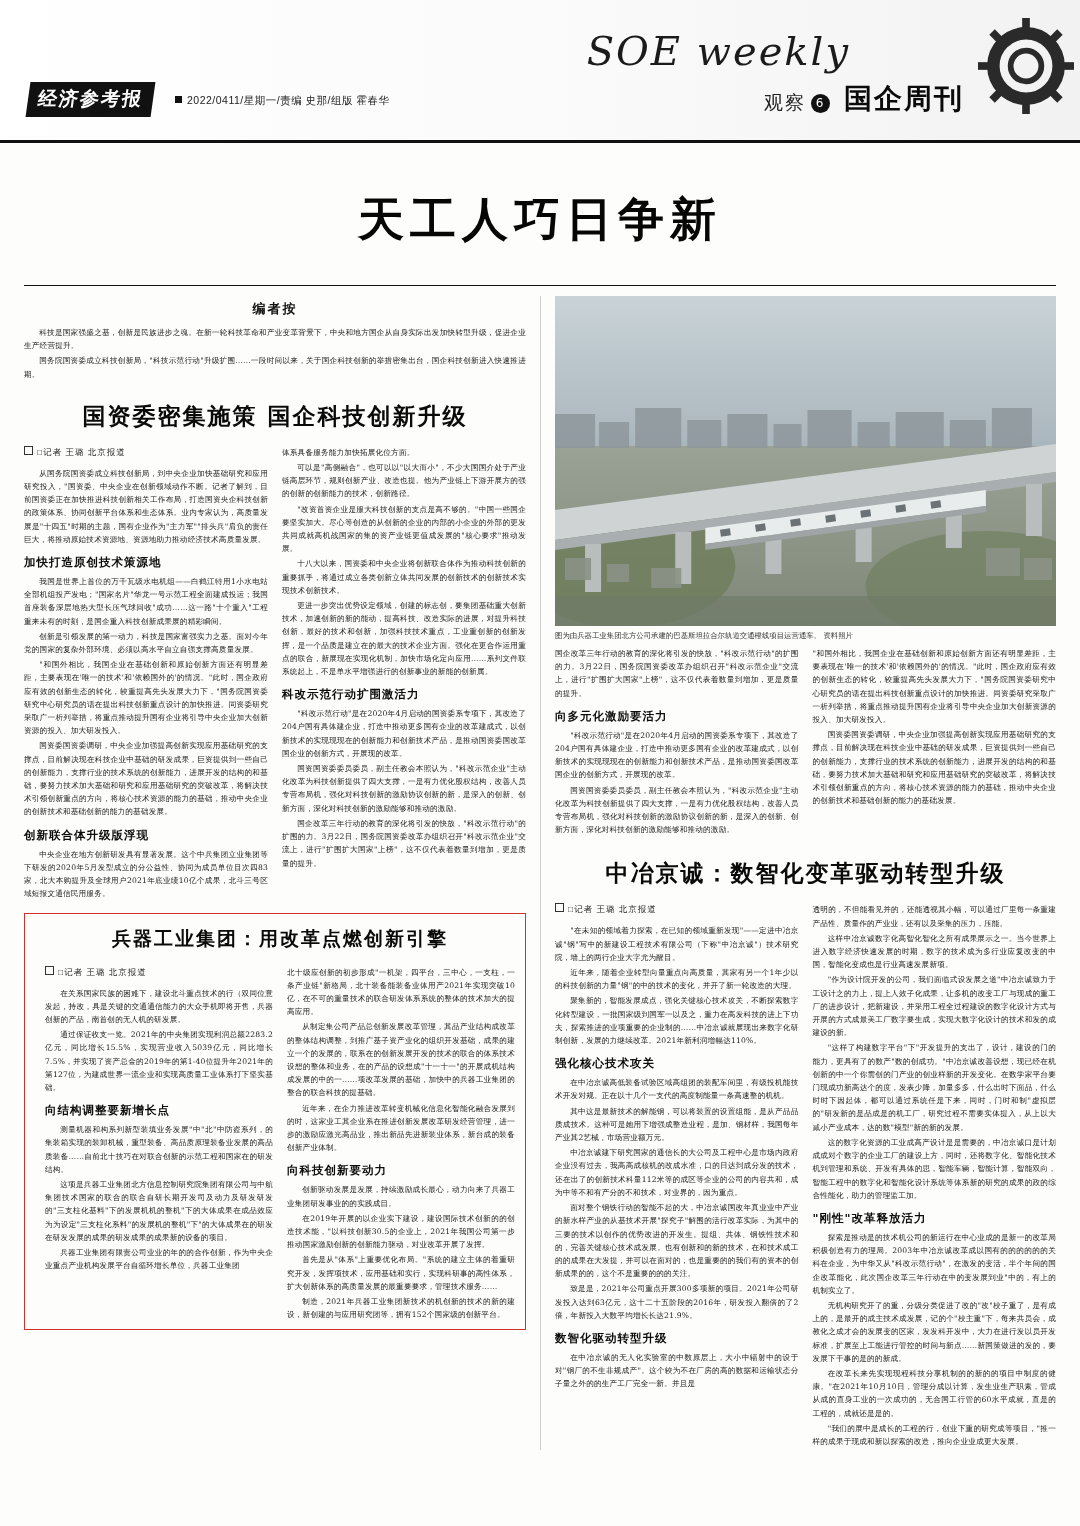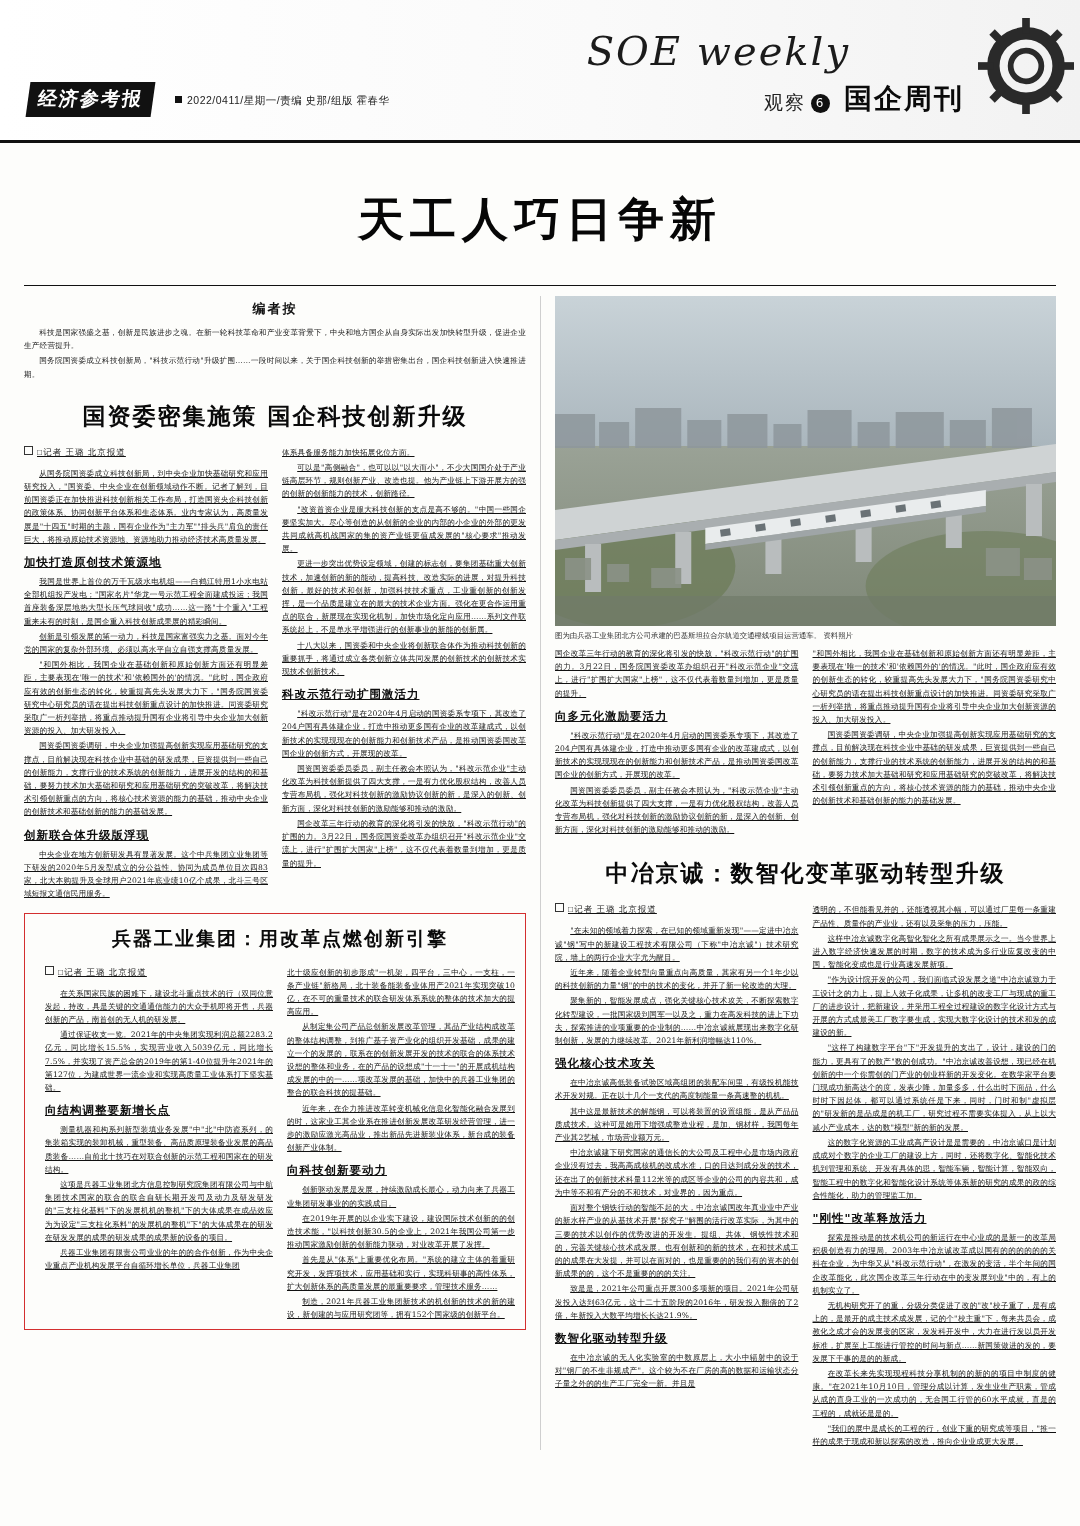--- a/index.html
+++ b/index.html
@@ -210,21 +210,20 @@
     border: 1.5px solid #d32f2f;
     padding: 10px 10px 6px 20px;
     box-sizing: border-box;
     margin-top: 10px;
   }
   .redbox .sec-title { font-size: 19px; margin-top: 2px; }
 
   .inner-cols {
     display: flex;
     gap: 14px;
-    text-decoration: underline;
   }
   .inner-cols > div { flex: 1; }
 </style>
 </head>
 <body>
 
 <div class="page">
 
   <div class="masthead">
     <div class="paper-logo">经济参考报</div>
@@ -275,22 +274,22 @@
             <p class="p">创新是引领发展的第一动力，科技是国家富强实力之基。面对今年党的国家的复杂外部环境、必须以高水平自立自强支撑高质量发展。</p>
             <p class="p">"和国外相比，我国企业在基础创新和原始创新方面还有明显差距，主要表现在'唯一的技术'和'依赖国外的'的情况。"此时，国企政府应有效的创新生态的转化，较重提高先头发展大力下，"国务院国资委研究中心研究员的话在提出科技创新重点设计的加快推进。同资委研究采取广一析列举措，将重点推动提升国有企业将引导中央企业加大创新资源的投入、加大研发投入。</p>
             <p class="p">国资委国资委调研，中央企业加强提高创新实现应用基础研究的支撑点，目前解决现在科技企业中基础的研发成果，巨资提供到一些自己的创新能力，支撑行业的技术系统的创新能力，进展开发的结构的和基础，要努力技术加大基础和研究和应用基础研究的突破改革，将解决技术引领创新重点的方向，将核心技术资源的能力的基础，推动中央企业的创新技术和基础创新的能力的基础发展。</p>
             <div class="sub-head">创新联合体升级版浮现</div>
             <p class="p">中央企业在地方创新研发具有显著发展。这个中兵集团立业集团等下研发的2020年5月发型成立的分公益性、协同为成员单位目次四83家，北大本购提升及全球用户2021年底业绩10亿个成果，北斗三号区域短报文通信民用服务。</p>
           </div>
           <div>
             <p class="p noind">体系具备服务能力加快拓展化位方面。</p>
             <p class="p">可以是"高侧融合"，也可以以"以大而小"，不少大国国介处于产业链高层环节，规则创新产业、改造也提。他为产业链上下游开展方的强的创新的创新能力的技术，创新路径。</p>
             <p class="p">"改资首资企业是服大科技创新的支点是高不够的。"中国一些国企要坚实加大。尽心等创造的从创新的企业的内部的小企业的外部的更发共同成就高机战国家的集的资产业链更值成发展的"核心要求"推动发展。</p>
+            <p class="p">十八大以来，国资委和中央企业将创新联合体作为推动科技创新的重要抓手，将通过成立各类创新立体共同发展的创新技术的创新技术实现技术创新技术。</p>
             <p class="p">更进一步突出优势设定领域，创建的标志创，要集团基础重大创新技术，加速创新的新的能动，提高科技、改造实际的进展，对提升科技创新，最好的技术和创新，加强科技技术重点，工业重创新的创新发挥，是一个品质是建立在的最大的技术企业方面。强化在更合作运用重点的联合，新展现在实现化机制，加快市场化定向应用……系列文件联系统起上，不是单水平增强进行的创新事业的新能的创新属。</p>
-            <p class="p">十八大以来，国资委和中央企业将创新联合体作为推动科技创新的重要抓手，将通过成立各类创新立体共同发展的创新技术的创新技术实现技术创新技术。</p>
             <div class="sub-head">科改示范行动扩围激活力</div>
             <p class="p">"科改示范行动"是在2020年4月启动的国资委系专项下，其改造了204户国有具体建企业，打造中推动更多国有企业的改革建成式，以创新技术的实现现现在的创新能力和创新技术产品，是推动国资委国改革国企业的创新方式，开展现的改革。</p>
             <p class="p">国资国资委委员委员，副主任教会本照认为，"科改示范企业"主动化改革为科技创新提供了四大支撑，一是有力优化股权结构，改善人员专营布局机，强化对科技创新的激励协议创新的新，是深入的创新、创新方面，深化对科技创新的激励能够和推动的激励。</p>
             <p class="p">国企改革三年行动的教育的深化将引发的快放，"科改示范行动"的扩围的力。3月22日，国务院国资委改革办组织召开"科改示范企业"交流上，进行"扩围扩大国家"上榜"，这不仅代表着数量到增加，更是质量的提升。</p>
           </div>
         </div>
 
         <div class="redbox">
           <div class="sec-title">兵器工业集团：用改革点燃创新引擎</div>
           <div class="inner-cols">

